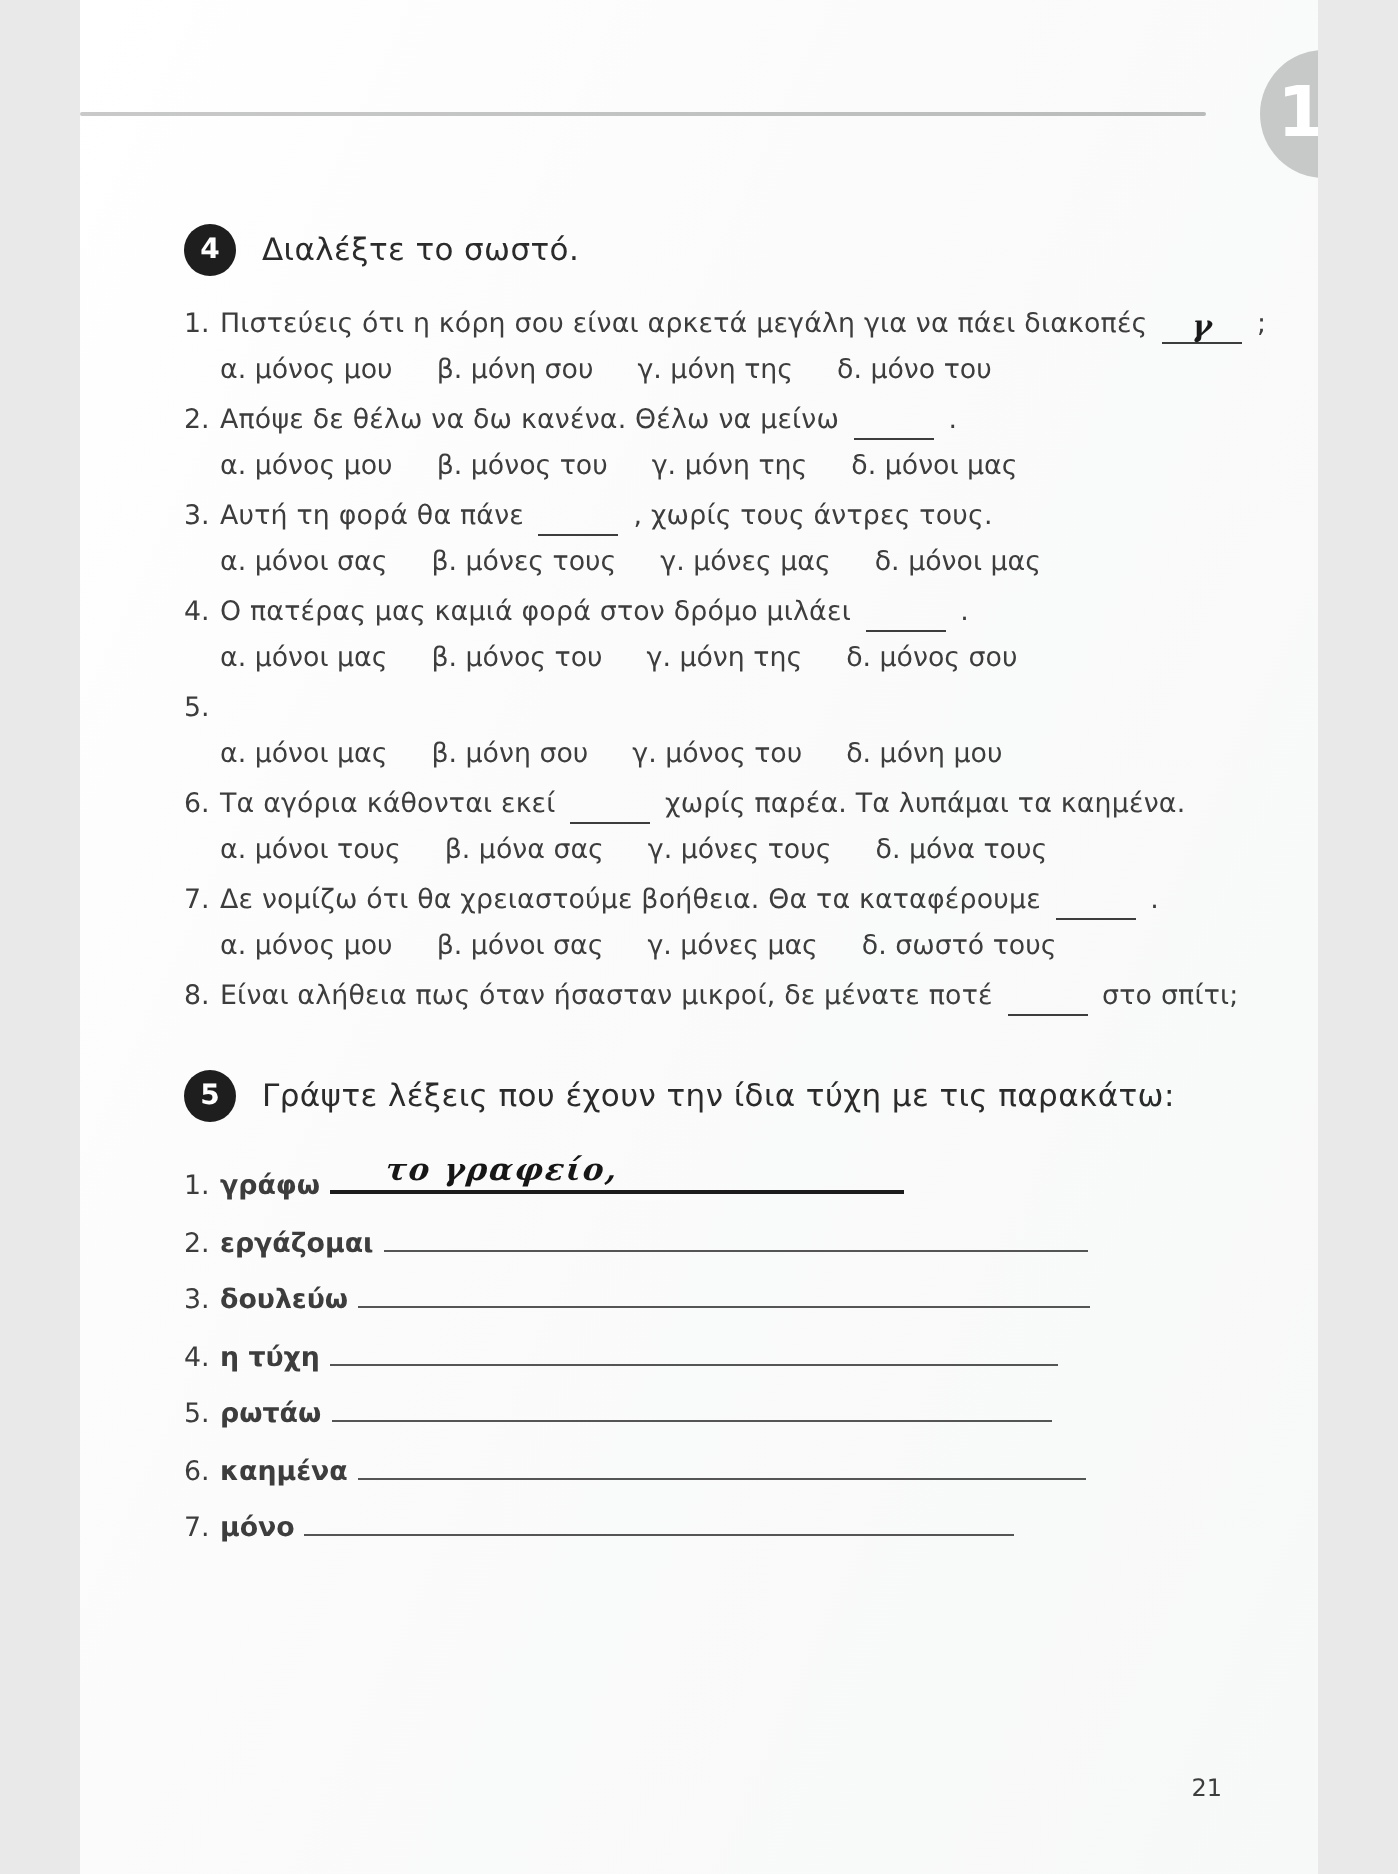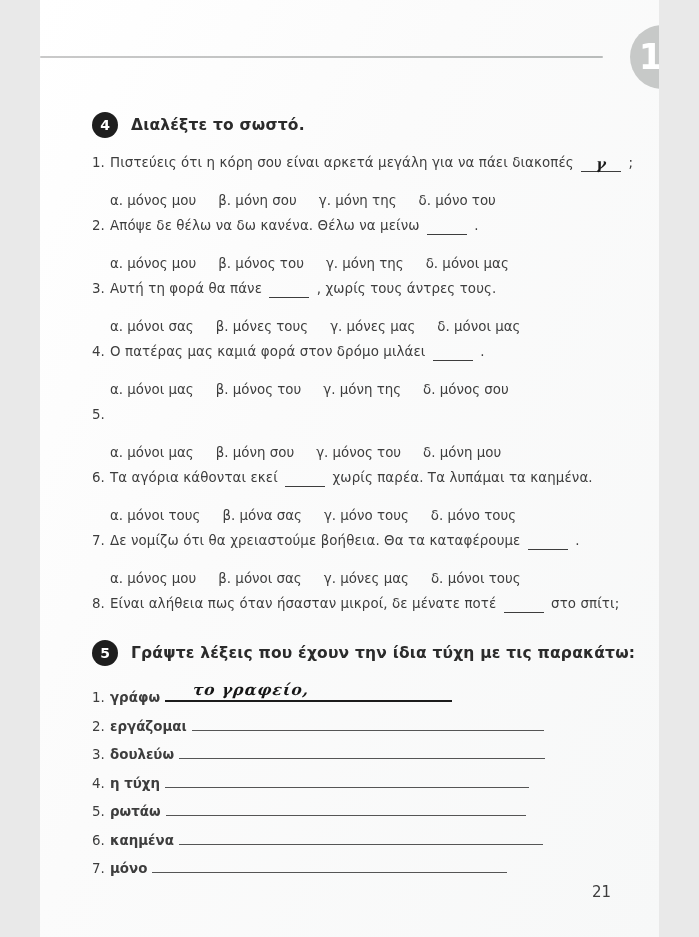--- a/index.html
+++ b/index.html
@@ -62,21 +62,21 @@
     border-radius: 50%;
     background: #1e1e1e;
     color: #ffffff;
     font-weight: bold;
     font-size: 14px;
     display: flex;
     align-items: center;
     justify-content: center;
   }
   .exercise-title {
-    font-weight: bold;
+    font-weight: normal;
     font-size: 15.5px;
     color: #2b2b2b;
     letter-spacing: 0.2px;
   }
 
   .questions { margin-top: 16px; }
   .question { margin-bottom: 7px; }
   .q-text {
     display: flex;
     font-size: 13.4px;
@@ -97,21 +97,21 @@
   .blank-answer {
     font-family: "DejaVu Serif", serif;
     font-style: italic;
     font-weight: bold;
     font-size: 15px;
     color: #1a1a1a;
     display: inline-block;
     transform: skewX(-6deg);
   }
   .q-options {
-    margin-top: 20px;
+    margin-top: 5px;
     padding-left: 18px;
     font-size: 13.4px;
     line-height: 18px;
   }
   .q-options .option { margin-right: 22px; }
   .q-options .option:last-child { margin-right: 0; }
 
   .exercise5 { margin-top: 27px; }
   .write-items { margin-top: 19px; }
   .w-item {
@@ -146,21 +146,21 @@
     white-space: nowrap;
     color: #161616;
     transform: skewX(-6deg);
     letter-spacing: 1px;
   }
 
   .page-number {
     position: absolute;
     right: 48px;
     bottom: 36px;
-    font-size: 15px;
+    font-size: 12px;
     color: #3d3d3d;
     text-align: right;
   }
 </style>
 </head>
 <body>
 
 <div class="page">
 
   <div class="top-rule"></div>
@@ -207,28 +207,28 @@
             <div class="q-text">
               <span class="q-num">5.</span>
             </div>
             <div class="q-options"><span class="option">α. μόνοι μας</span><span class="option">β. μόνη σου</span><span class="option">γ. μόνος του</span><span class="option">δ. μόνη μου</span></div>
           </div>
           <div class="question">
             <div class="q-text">
               <span class="q-num">6.</span>
               <span class="q-body">Τα αγόρια κάθονται εκεί <span class="blank"><span class="blank-answer"></span></span> χωρίς παρέα. Τα λυπάμαι τα καημένα.</span>
             </div>
-            <div class="q-options"><span class="option">α. μόνοι τους</span><span class="option">β. μόνα σας</span><span class="option">γ. μόνο τους</span><span class="option">δ. μόνο τους</span></div>
+            <div class="q-options"><span class="option">α. μόνοι τους</span><span class="option">β. μόνα σας</span><span class="option">γ. μόνες τους</span><span class="option">δ. μόνα τους</span></div>
           </div>
           <div class="question">
             <div class="q-text">
               <span class="q-num">7.</span>
               <span class="q-body">Δε νομίζω ότι θα χρειαστούμε βοήθεια. Θα τα καταφέρουμε <span class="blank"><span class="blank-answer"></span></span> .</span>
             </div>
-            <div class="q-options"><span class="option">α. μόνος μου</span><span class="option">β. μόνοι σας</span><span class="option">γ. μόνες μας</span><span class="option">δ. μόνοι τους</span></div>
+            <div class="q-options"><span class="option">α. μόνος μου</span><span class="option">β. μόνοι σας</span><span class="option">γ. μόνες μας</span><span class="option">δ. σωστό τους</span></div>
           </div>
           <div class="question">
             <div class="q-text">
               <span class="q-num">8.</span>
               <span class="q-body">Είναι αλήθεια πως όταν ήσασταν μικροί, δε μένατε ποτέ <span class="blank"><span class="blank-answer"></span></span> στο σπίτι;</span>
             </div>
           </div>
         </div>
     </section>
 

